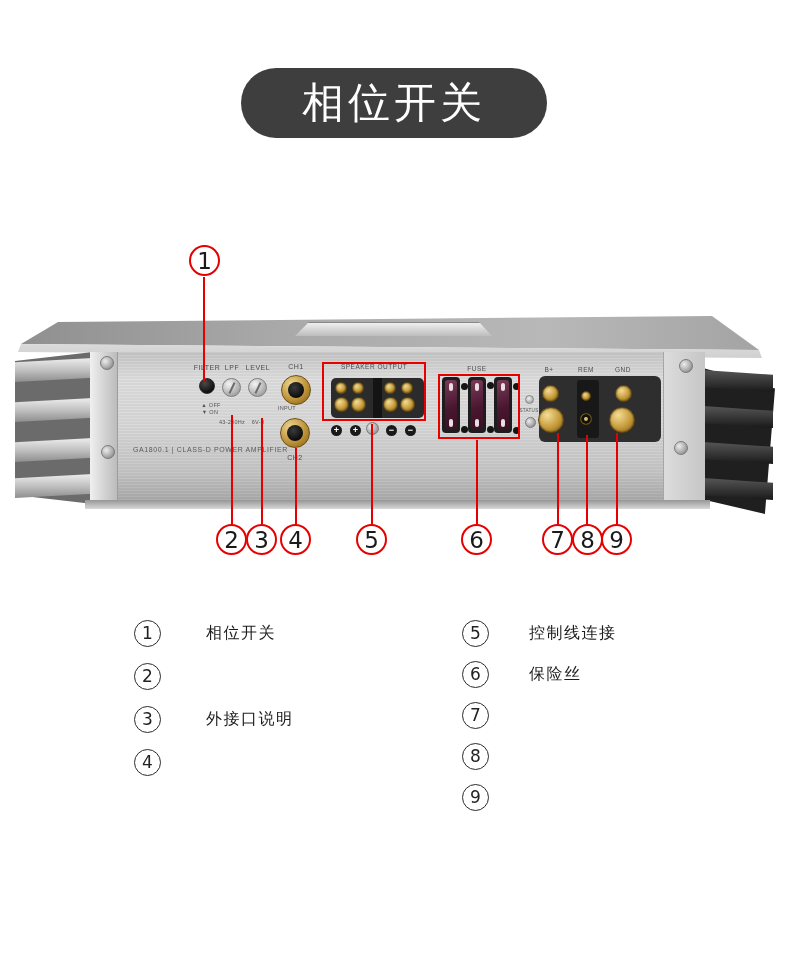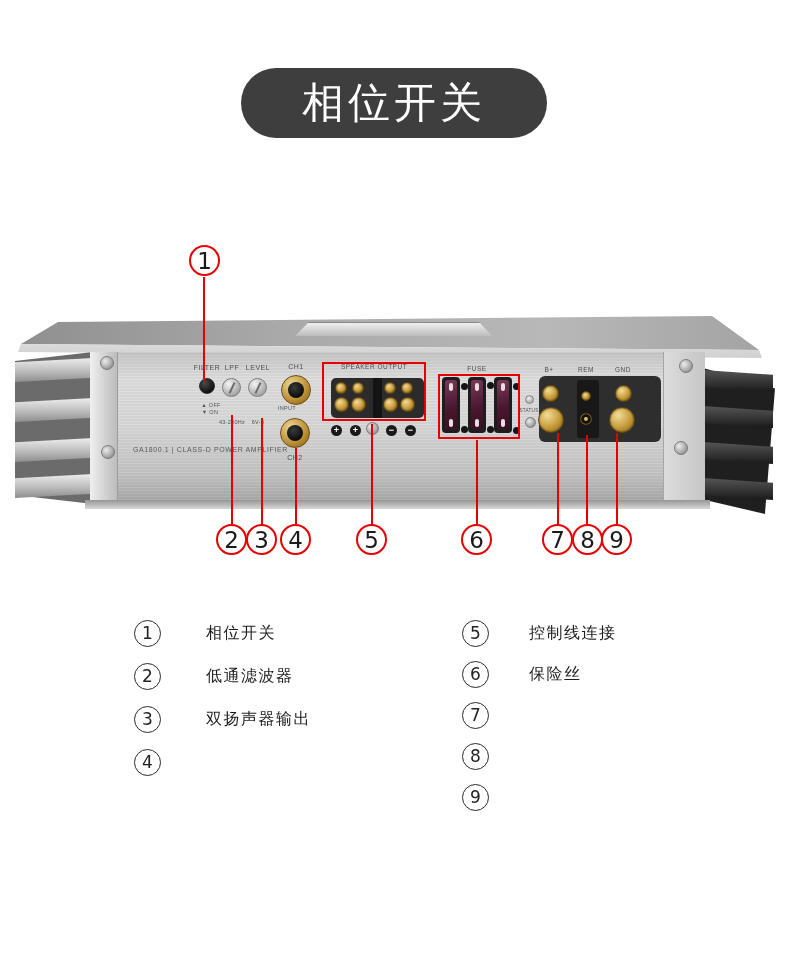--- a/index.html
+++ b/index.html
@@ -281,25 +281,24 @@
       <span>9</span>
     </div>
 
   <div class="legend legend-left" style="left:134px;top:617px;">
     <div class="legend-row">
       <span class="lnum">1</span>
       <span class="ltext">相位开关</span>
     </div>
     <div class="legend-row">
       <span class="lnum">2</span>
-      <span class="ltext">低通滤波器</span>
     </div>
     <div class="legend-row">
       <span class="lnum">3</span>
-      <span class="ltext">双扬声器输出</span>
+      <span class="ltext">外接口说明</span>
     </div>
     <div class="legend-row">
       <span class="lnum">4</span>
     </div>
   </div>
 
   <div class="legend legend-right" style="left:462px;top:617px;">
     <div class="legend-row">
       <span class="lnum">5</span>
       <span class="ltext">控制线连接</span>

